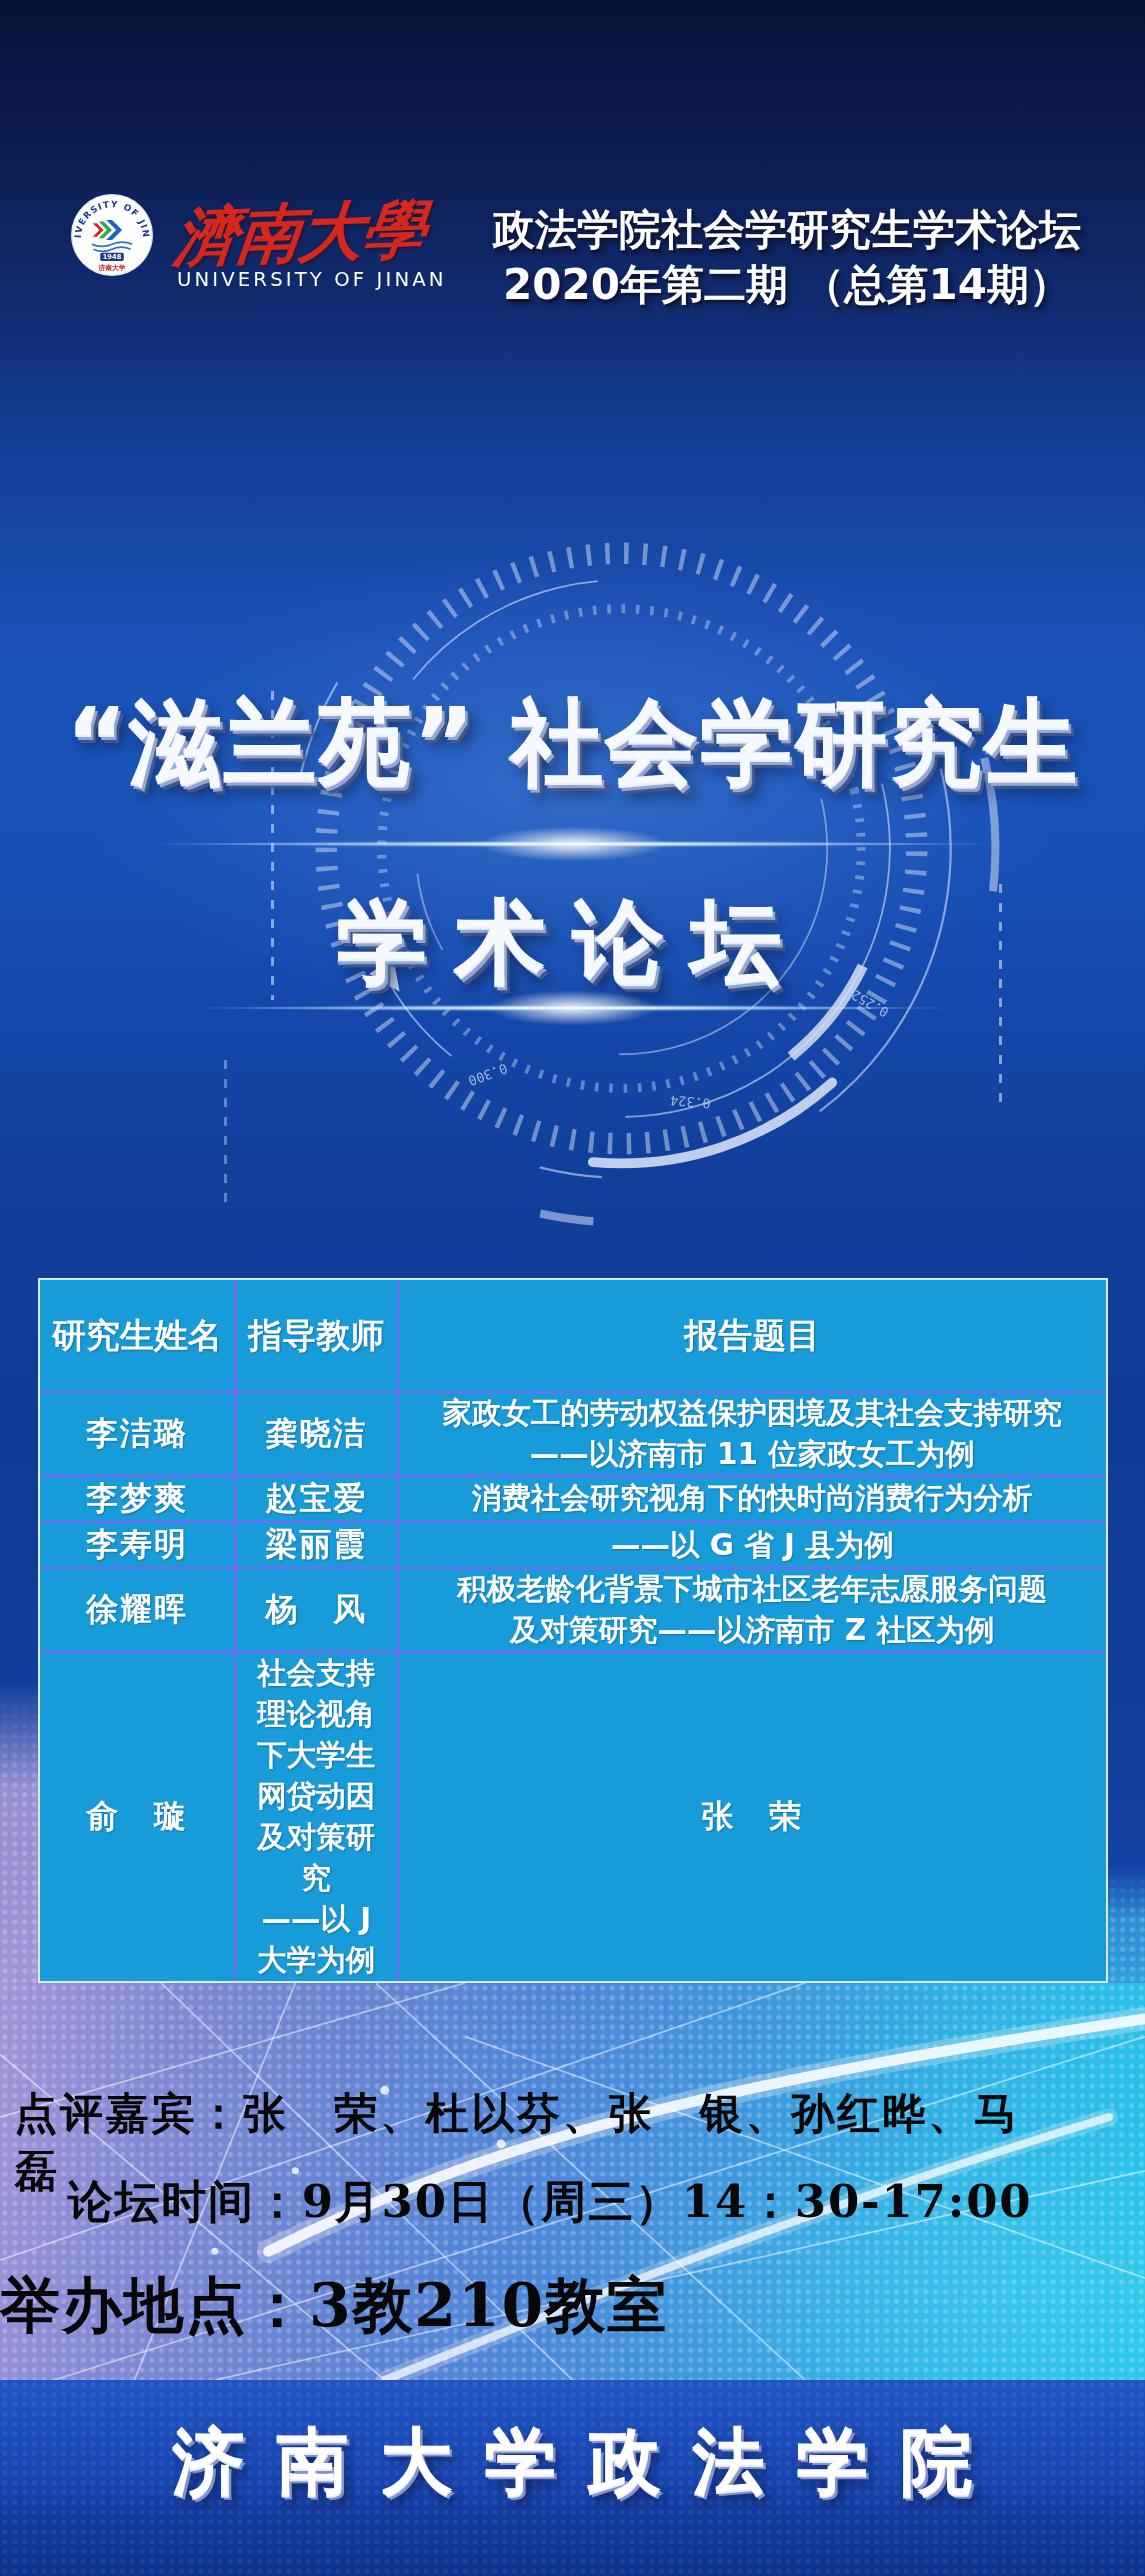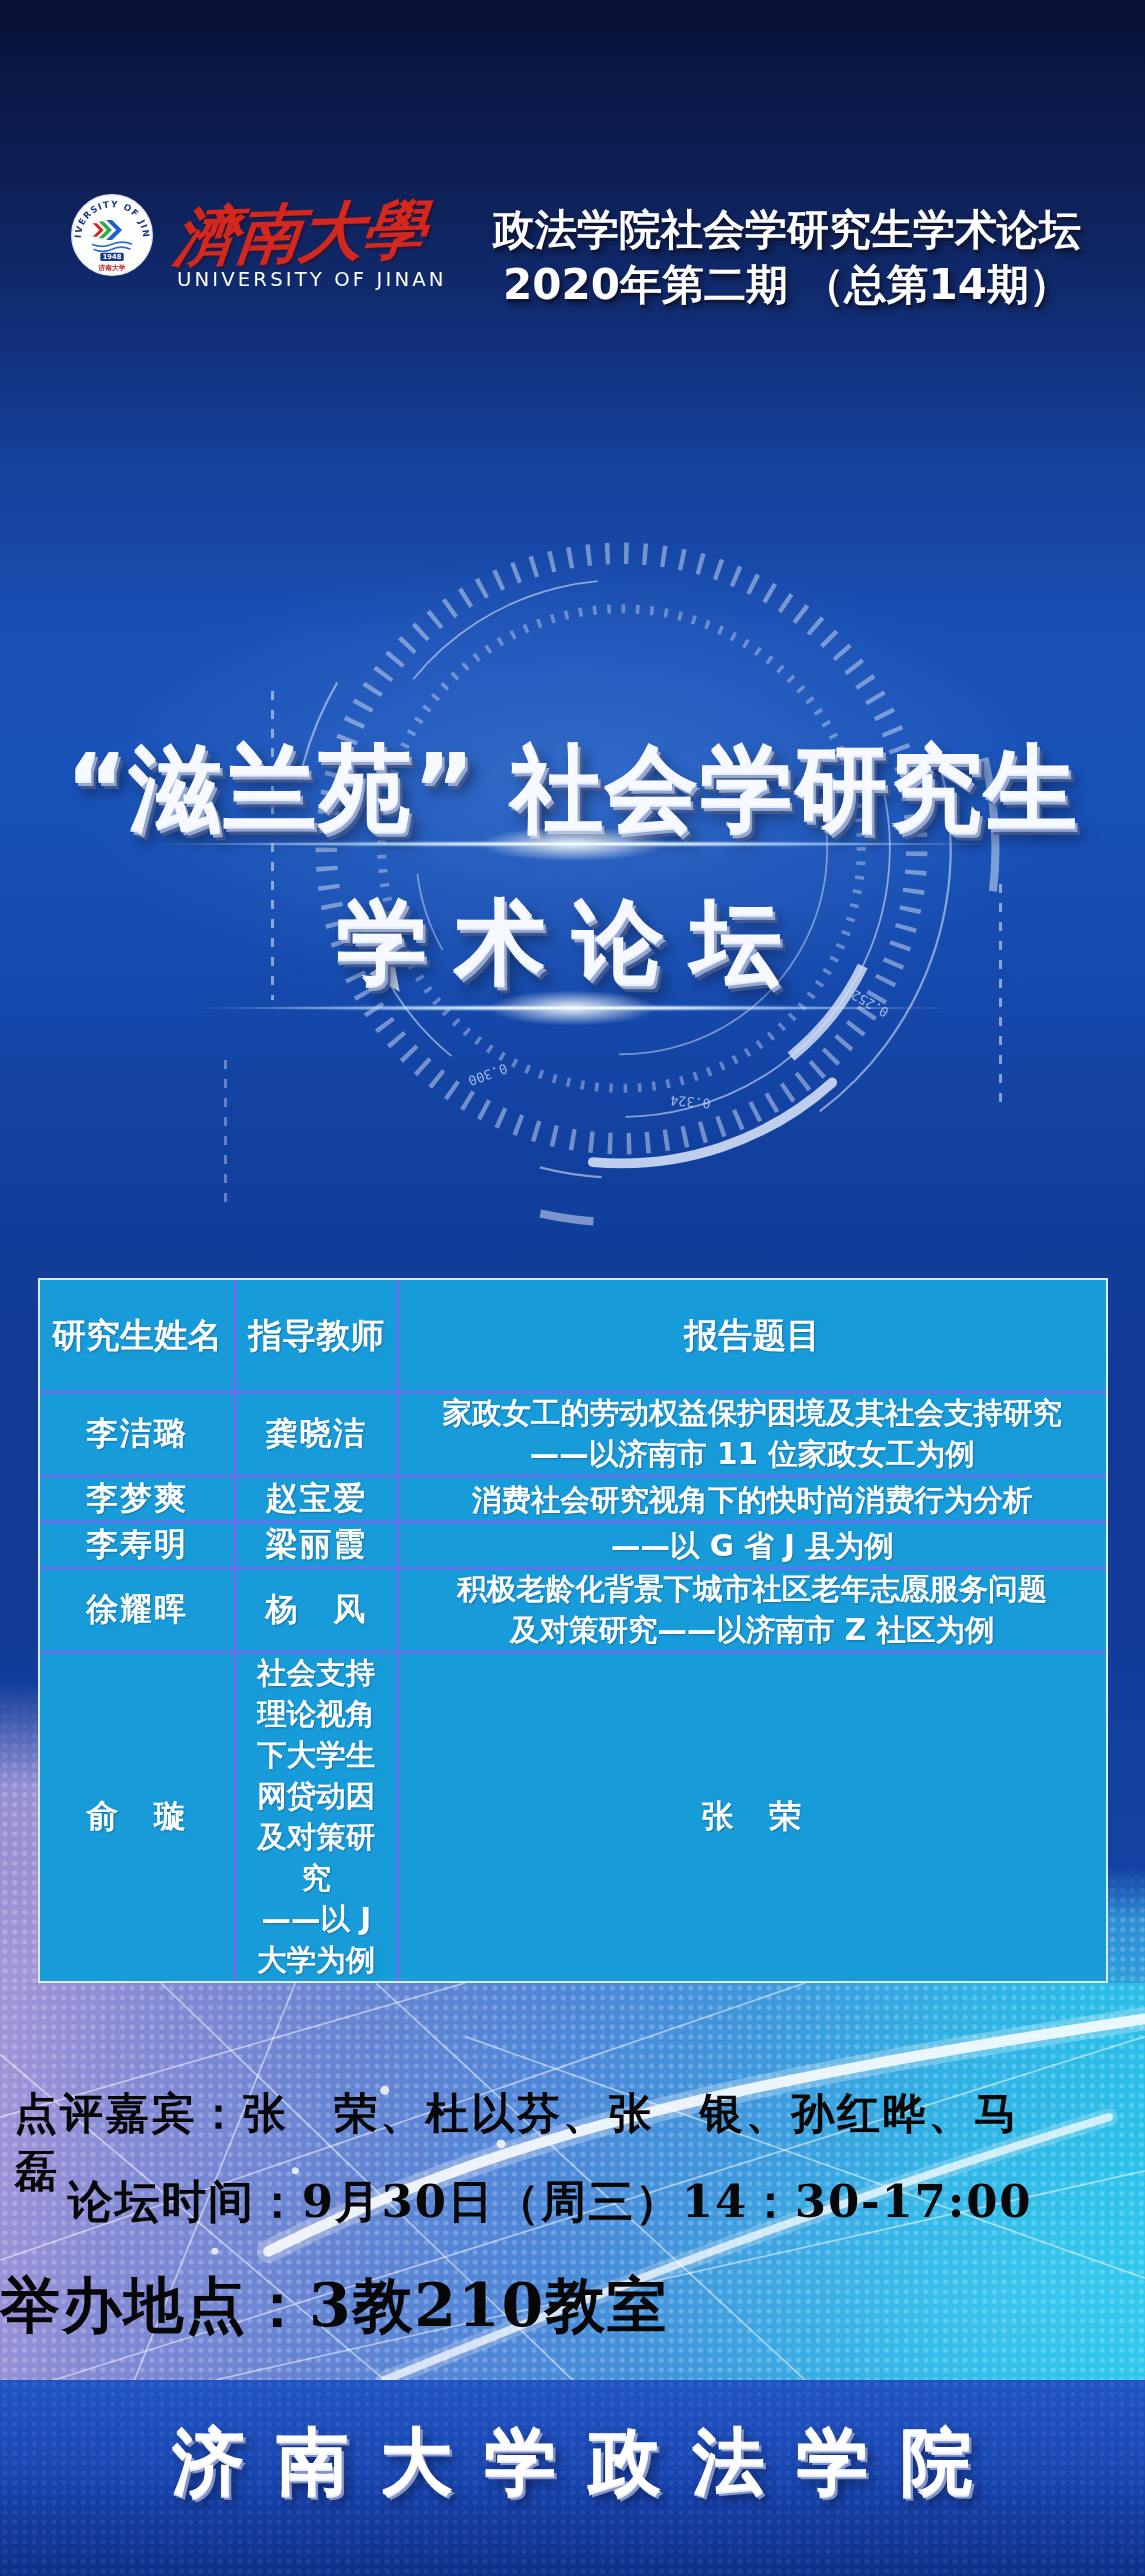--- a/index.html
+++ b/index.html
@@ -65,32 +65,32 @@
     color:#d4281e;transform:skewX(-8deg) rotate(-2deg);letter-spacing:-1.8px;
     text-shadow:1.8px 1.8px 2.7px rgba(60,0,0,.45);font-style:italic;}
   .uni-en{position:absolute;left:177px;top:268px;color:#ffffff;font-size:19.7px;letter-spacing:3.1px;font-weight:500;}
   .forum-series{position:absolute;left:465px;top:202px;width:644px;text-align:center;color:#ffffff;
     font-weight:800;font-size:42px;line-height:55px;
     text-shadow:1.8px 2.7px 0 rgba(15,20,55,.85),3.6px 5.4px 7.2px rgba(0,0,0,.45);}
 
   
   .title-line{position:absolute;left:0;width:1145px;text-align:center;color:#f6f9ff;font-weight:800;
     text-shadow:0 1.8px 0 #e8edf8,2.7px 4.5px 0 #93a7d4,5.4px 8px 0 rgba(70,90,140,.85),8px 11.6px 14.3px rgba(8,14,40,.55);}
-  .title1{top:726px;font-size:93px;letter-spacing:1.8px;}
+  .title1{top:680px;font-size:93px;letter-spacing:1.8px;}
   .title2{top:881px;font-size:91px;letter-spacing:27px;}
 
   
   .talks-table{position:absolute;left:38px;top:1278px;width:1070px;height:705px;
     display:grid;grid-template-columns:194px 161px 1fr;grid-template-rows:111px repeat(5,1fr);
     gap:1.8px;background:#8b5cf6;border:2.7px solid #dcebf8;box-sizing:border-box;}
   .cell{background:#189bd9;display:flex;flex-direction:column;align-items:center;justify-content:center;
     color:#ffffff;text-shadow:0.9px 0.9px 1.8px rgba(0,40,80,.35);}
   .cell.hdr{font-size:34px;font-weight:600;}
   .cell.name{font-size:32px;font-weight:600;letter-spacing:1.8px;}
-  .cell.topic{font-size:29.5px;font-weight:600;line-height:41px;text-align:center;padding:0 9px;justify-content:flex-end;}
+  .cell.topic{font-size:29.5px;font-weight:600;line-height:41px;text-align:center;padding:0 9px;}
   .topic-line:empty{display:none;}
 
   
   .info-line{position:absolute;left:0;width:1100px;color:#070707;font-weight:700;
     font-family:"DejaVu Serif","Liberation Serif","DejaVu Sans",serif;}
   .guests{top:2085px;text-align:left;padding-left:14.3px;font-size:43px;letter-spacing:2.7px;box-sizing:border-box;}
   .time{top:2172px;text-align:center;font-size:45px;letter-spacing:1.8px;}
   .location{top:2266px;font-size:60px;letter-spacing:1.8px;}
 
   

